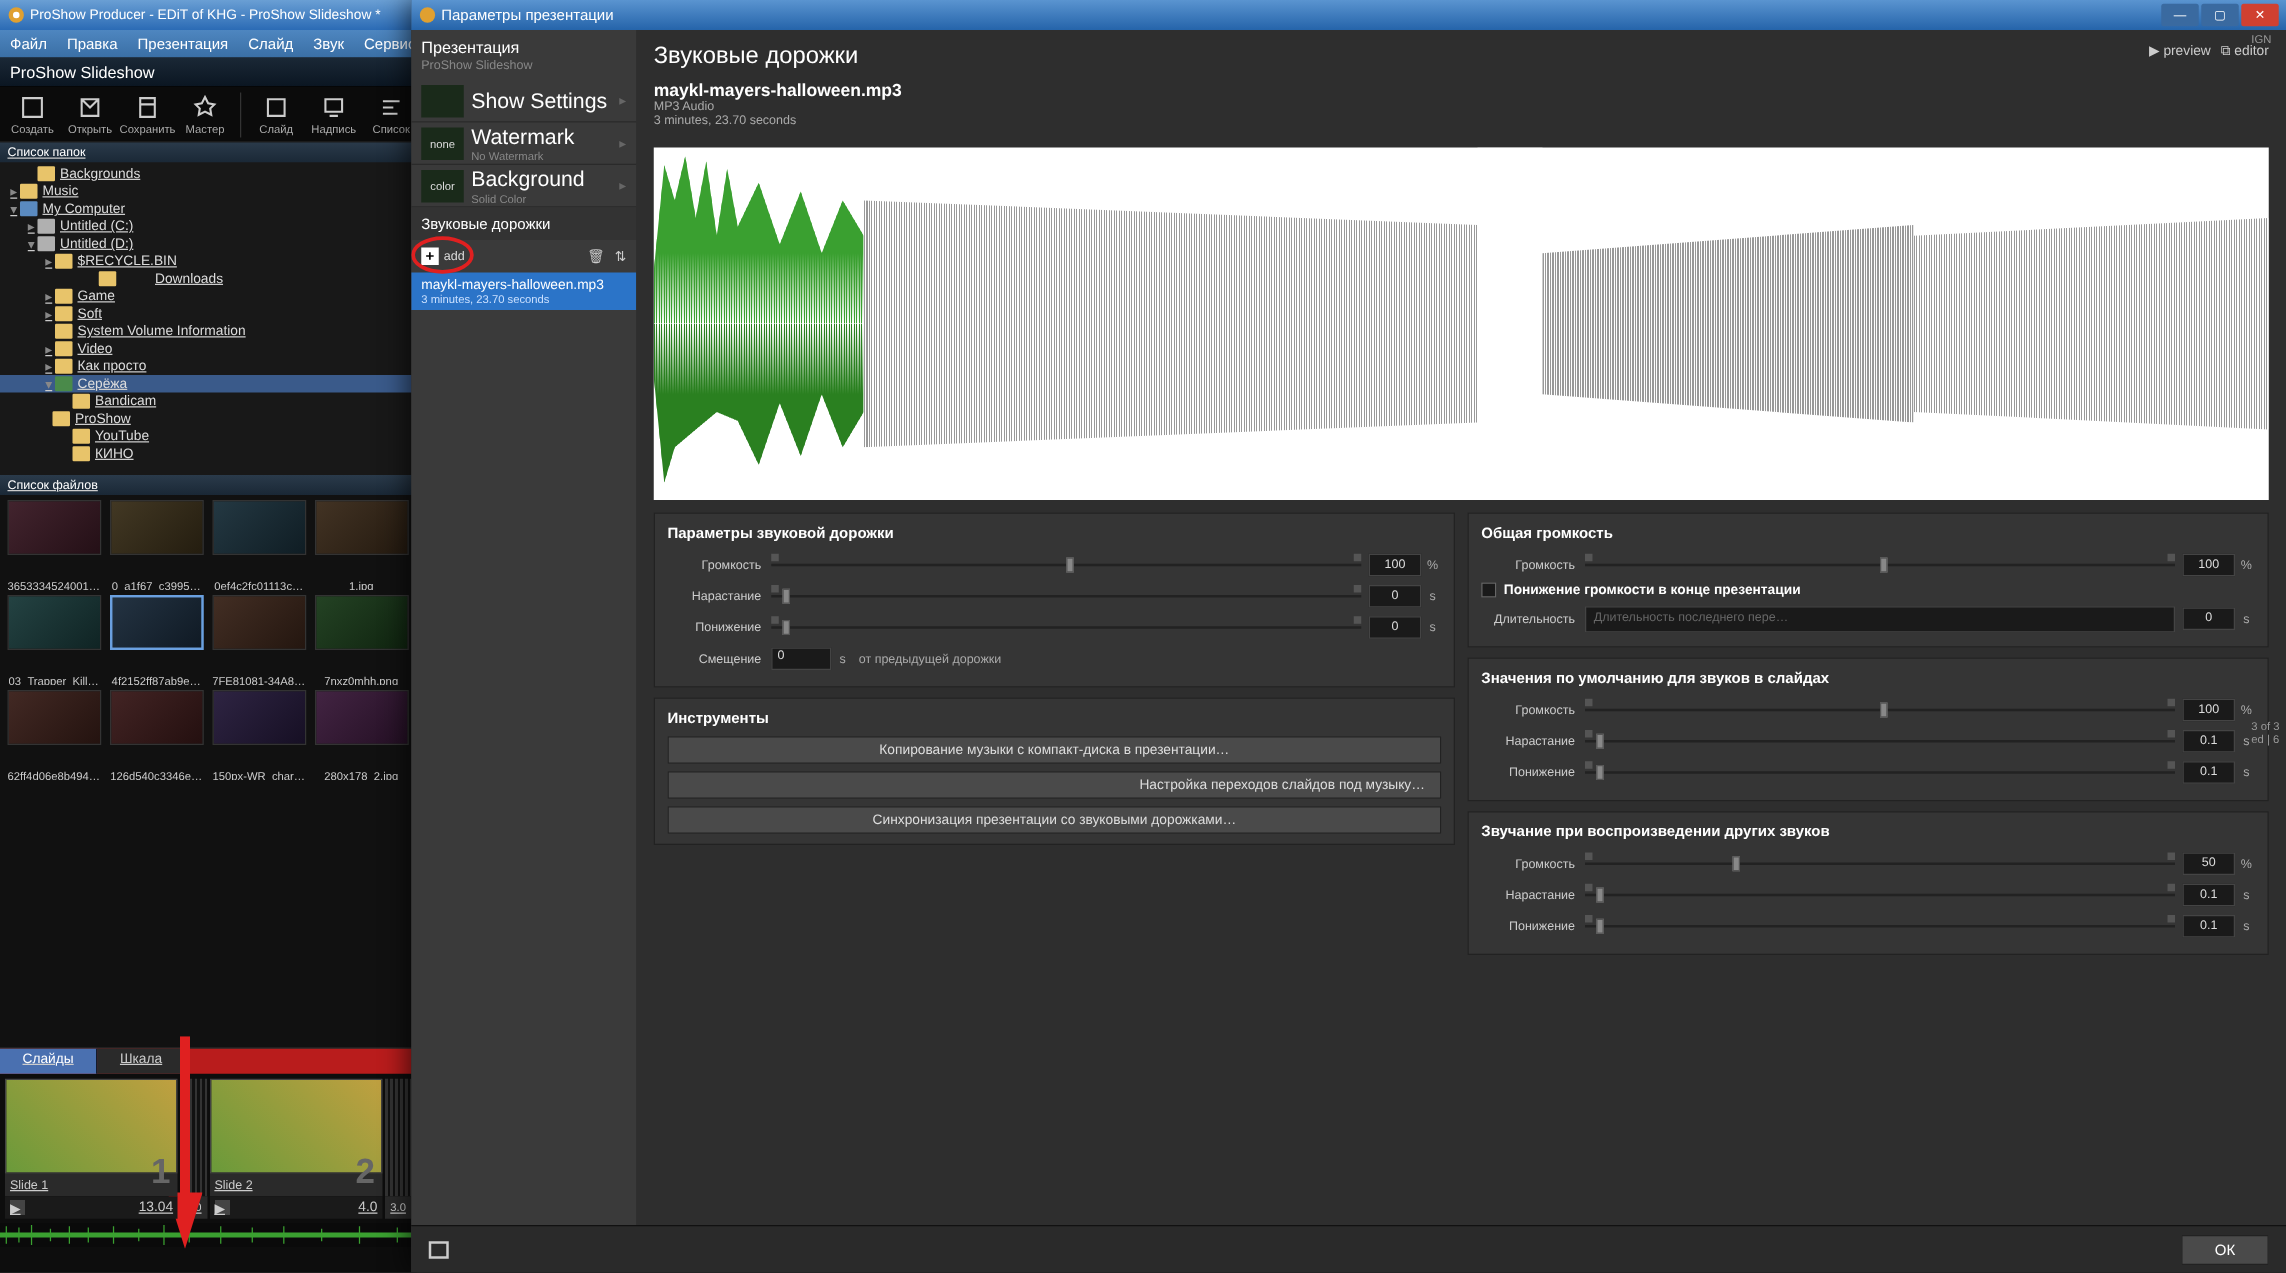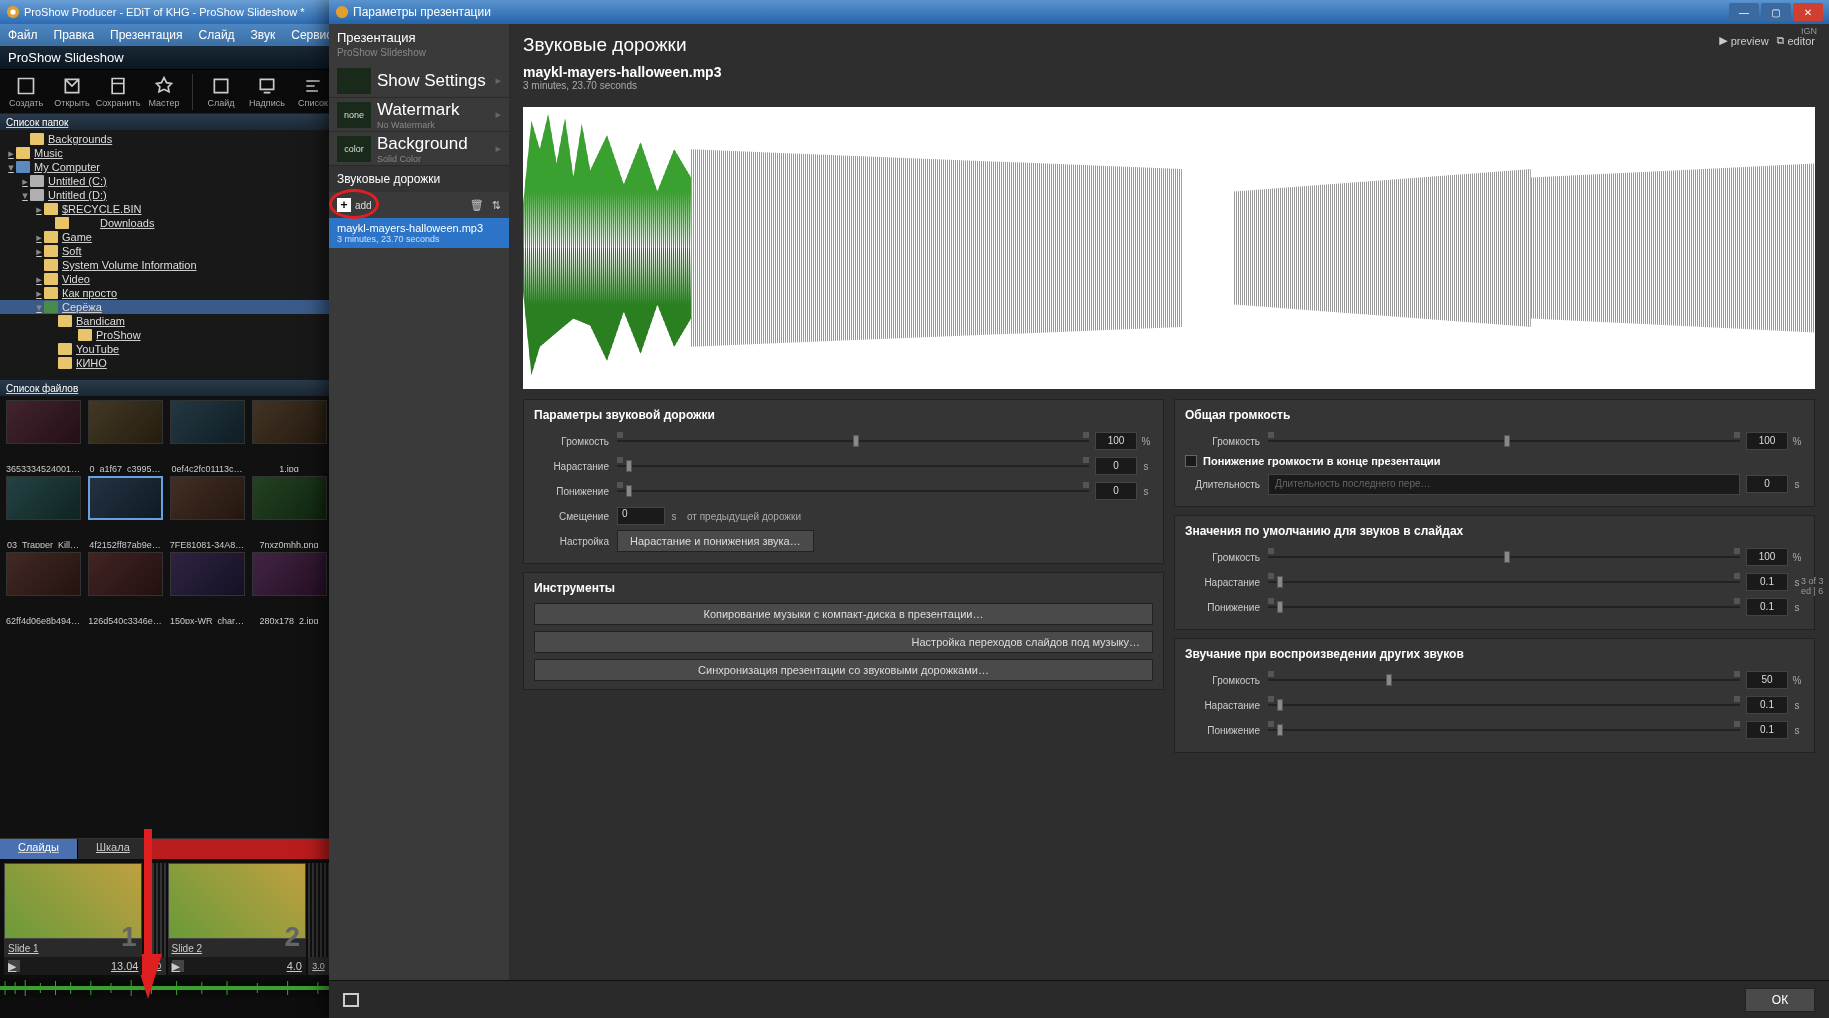--- a/index.html
+++ b/index.html
@@ -221,21 +221,21 @@
       <div class="tr-row" style="padding-left: 20px;">
         <span class="tr-tw">▾</span>
         <span class="tr-ic drv"></span>
         <span>Untitled (D:)</span>
       </div>
       <div class="tr-row" style="padding-left: 34px;">
         <span class="tr-tw">▸</span>
         <span class="tr-ic fld"></span>
         <span>$RECYCLE.BIN</span>
       </div>
-      <div class="tr-row" style="padding-left: 18px; gap: 27px;">
+      <div class="tr-row" style="padding-left: 42px; gap: 27px;">
         <span class="tr-tw"></span>
         <span class="tr-ic fld"></span>
         <span>Downloads</span>
       </div>
       <div class="tr-row" style="padding-left: 34px;">
         <span class="tr-tw">▸</span>
         <span class="tr-ic fld"></span>
         <span>Game</span>
       </div>
       <div class="tr-row" style="padding-left: 34px;">
@@ -261,21 +261,21 @@
       <div class="tr-row sel" style="padding-left: 34px;">
         <span class="tr-tw">▾</span>
         <span class="tr-ic fldg"></span>
         <span>Серёжа</span>
       </div>
       <div class="tr-row" style="padding-left: 48px;">
         <span class="tr-tw"></span>
         <span class="tr-ic fld"></span>
         <span>Bandicam</span>
       </div>
-      <div class="tr-row" style="padding-left: 44px; margin-left: 24px;">
+      <div class="tr-row" style="padding-left: 32px;">
         <span class="tr-tw"></span>
         <span class="tr-ic fld"></span>
         <span>ProShow</span>
       </div>
       <div class="tr-row" style="padding-left: 48px;">
         <span class="tr-tw"></span>
         <span class="tr-ic fld"></span>
         <span>YouTube</span>
       </div>
       <div class="tr-row" style="padding-left: 48px;">
@@ -466,20 +466,21 @@
     </div>
 
     <div class="dlg-main">
       <div class="dm-hdr">
         <div class="pv-btns">
           <span>▶ <span>preview</span></span>
           <span>⧉ <span>editor</span></span>
         </div>
         <h2>Звуковые дорожки</h2>
         <div class="fname">maykl-mayers-halloween.mp3</div>
+        <div class="meta">MP3 Audio</div>
         <div class="meta">3 minutes, 23.70 seconds</div>
       </div>
       <div class="waveform">
         <div class="wave-seg green"></div>
         <div class="wave-seg gray g1"></div>
         <div class="wave-seg g2"></div>
         <div class="wave-seg g3"></div>
         <div class="wave-seg g4"></div>
       </div>
 
@@ -523,24 +524,20 @@
                   </div>
                   <span class="val">0</span>
                   <span class="unit">s</span>
                 </div>
               </div>
             <div class="prow">
               <span class="lbl">Смещение</span>
               <span class="inp">0</span>
               <span class="unit">s</span>
               <span class="after">от предыдущей дорожки</span>
-            </div>
-            <div class="prow">
-              <span class="lbl">Настройка</span>
-              <span class="btn">Нарастание и понижения звука…</span>
             </div>
           </div>
           <div class="pbox">
             <h3>Инструменты</h3>
             <div id="toolbtns" style="display:flex;flex-direction:column;gap:6px;">
                 <div class="btn" style="text-align: center;">Копирование музыки с компакт-диска в презентации…</div>
                 <div class="btn" style="text-align: right;">Настройка переходов слайдов под музыку…</div>
                 <div class="btn" style="text-align: center;">Синхронизация презентации со звуковыми дорожками…</div>
               </div>
           </div>

